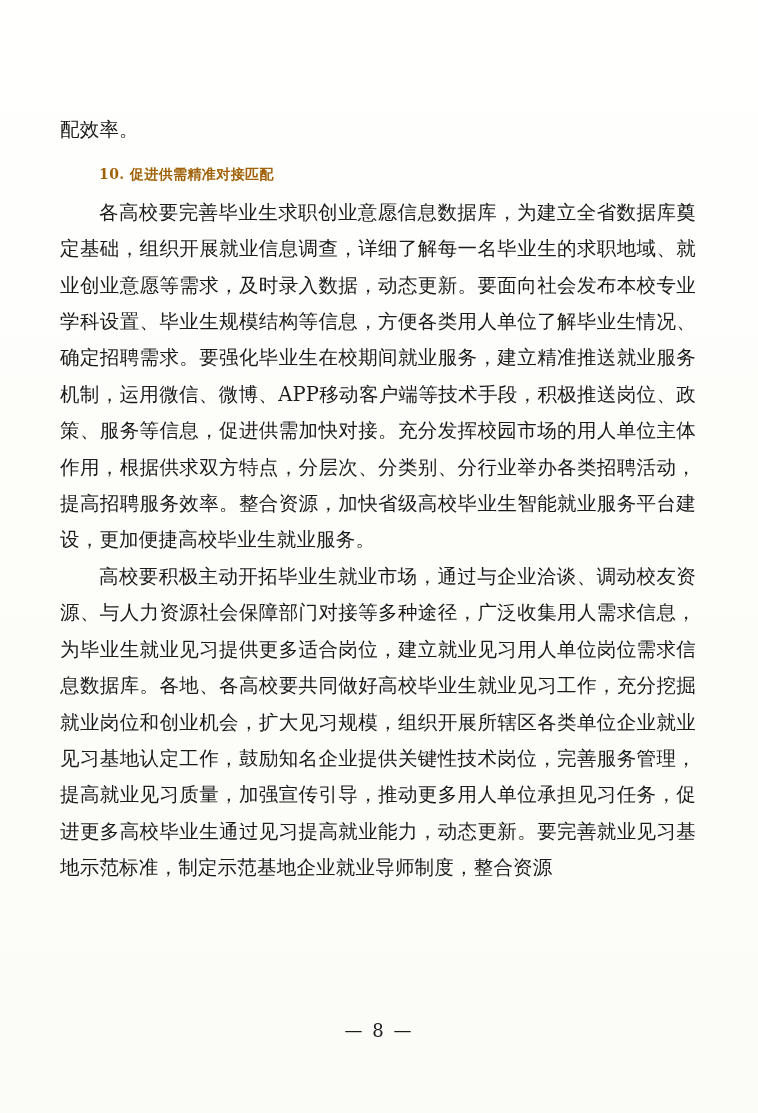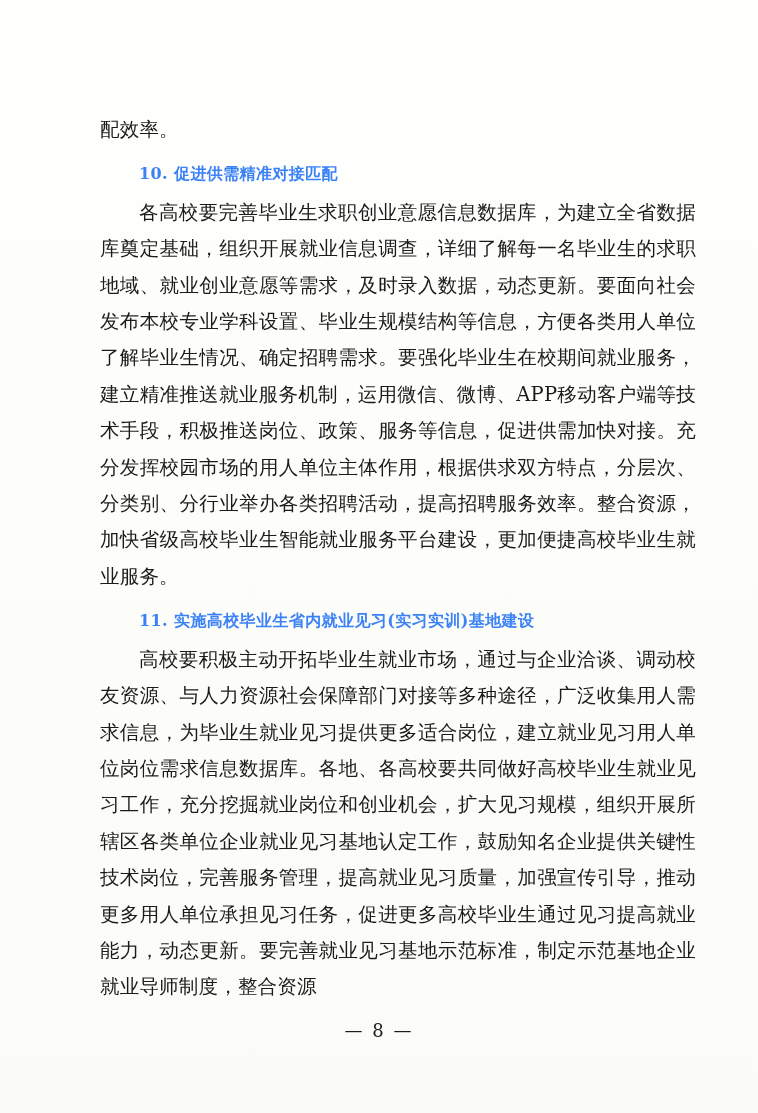--- a/index.html
+++ b/index.html
@@ -12,21 +12,21 @@
     background: #ffffff;
     font-family: "DejaVu Serif", serif;
     overflow: hidden;
   }
   .page {
     position: relative;
     width: 758px;
     height: 1113px;
     background: #fdfdfb;
     box-sizing: border-box;
-    padding: 112px 62px 0 100px;
+    padding: 112px 62px 0 60px;
   }
   .page::before {
     
     content: "";
     position: absolute;
     left: 0; top: 0; right: 0; bottom: 0;
     background: linear-gradient(180deg, #fffffe 0%, #fdfdfa 40%, #fbfbf8 100%);
     pointer-events: none;
   }
   .content {
@@ -45,24 +45,24 @@
     font-weight: 500;
   }
   p.first-line {
     text-indent: 0;
   }
   p.indent {
     text-indent: 39px;
   }
   h2.section-heading {
     margin: 8px 0 2px 0;
-    font-size: 16px;
+    font-size: 14px;
     line-height: 36.4px;
     font-weight: 700;
-    color: #3b82f6;
+    color: #a16207;
     text-indent: 39px;
     letter-spacing: 0.4px;
     font-family: "DejaVu Serif", serif;
   }
   .page-number {
     position: absolute;
     bottom: 72px;
     left: 0;
     width: 758px;
     text-align: center;
@@ -78,20 +78,19 @@
 
 <div class="page">
   <div class="content">
 
     <p class="body-text first-line">配效率。</p>
 
     <h2 class="section-heading">10. 促进供需精准对接匹配</h2>
 
     <p class="body-text indent">各高校要完善毕业生求职创业意愿信息数据库，为建立全省数据库奠定基础，组织开展就业信息调查，详细了解每一名毕业生的求职地域、就业创业意愿等需求，及时录入数据，动态更新。要面向社会发布本校专业学科设置、毕业生规模结构等信息，方便各类用人单位了解毕业生情况、确定招聘需求。要强化毕业生在校期间就业服务，建立精准推送就业服务机制，运用微信、微博、APP移动客户端等技术手段，积极推送岗位、政策、服务等信息，促进供需加快对接。充分发挥校园市场的用人单位主体作用，根据供求双方特点，分层次、分类别、分行业举办各类招聘活动，提高招聘服务效率。整合资源，加快省级高校毕业生智能就业服务平台建设，更加便捷高校毕业生就业服务。</p>
 
-    <h2 class="section-heading">11. 实施高校毕业生省内就业见习(实习实训)基地建设</h2>
 
     <p class="body-text indent">高校要积极主动开拓毕业生就业市场，通过与企业洽谈、调动校友资源、与人力资源社会保障部门对接等多种途径，广泛收集用人需求信息，为毕业生就业见习提供更多适合岗位，建立就业见习用人单位岗位需求信息数据库。各地、各高校要共同做好高校毕业生就业见习工作，充分挖掘就业岗位和创业机会，扩大见习规模，组织开展所辖区各类单位企业就业见习基地认定工作，鼓励知名企业提供关键性技术岗位，完善服务管理，提高就业见习质量，加强宣传引导，推动更多用人单位承担见习任务，促进更多高校毕业生通过见习提高就业能力，动态更新。要完善就业见习基地示范标准，制定示范基地企业就业导师制度，整合资源</p>
 
   </div>
 
   <div class="page-number">— 8 —</div>
 </div>
 
 </body></html>

